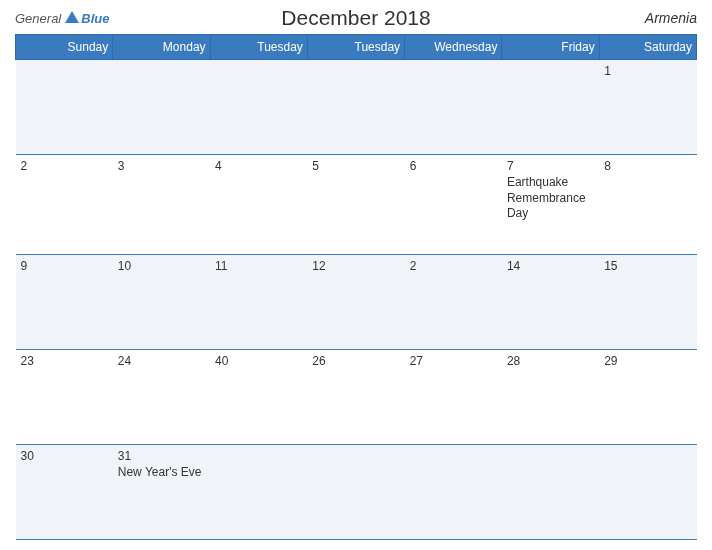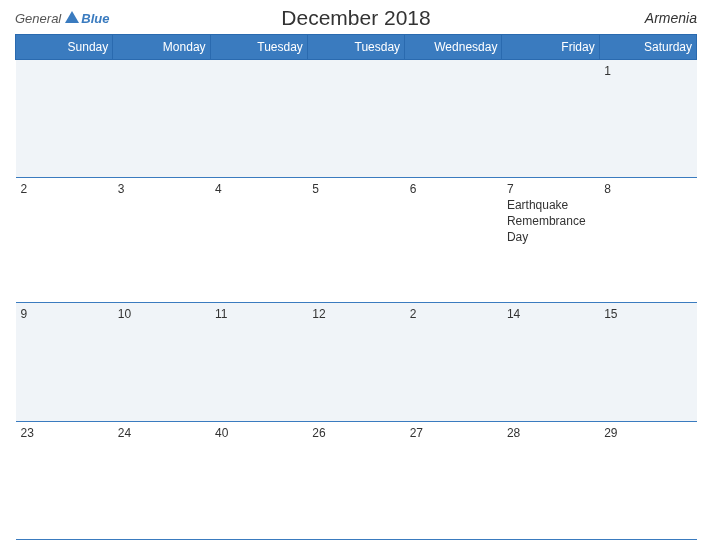--- a/index.html
+++ b/index.html
@@ -214,15 +214,29 @@
           <td>
             <span class="day-number">27</span>
           </td>
           <td>
             <span class="day-number">28</span>
           </td>
           <td>
             <span class="day-number">29</span>
           </td>
         </tr>
+        <tr>
+          <td>
+            <span class="day-number">30</span>
+          </td>
+          <td>
+            <span class="day-number">31</span>
+            <div class="event-text" style="white-space: pre-line;">New Year's Eve</div>
+          </td>
+          <td></td>
+          <td></td>
+          <td></td>
+          <td></td>
+          <td></td>
+        </tr>
       </tbody>
   </table>
 </div>
 
 </body></html>

